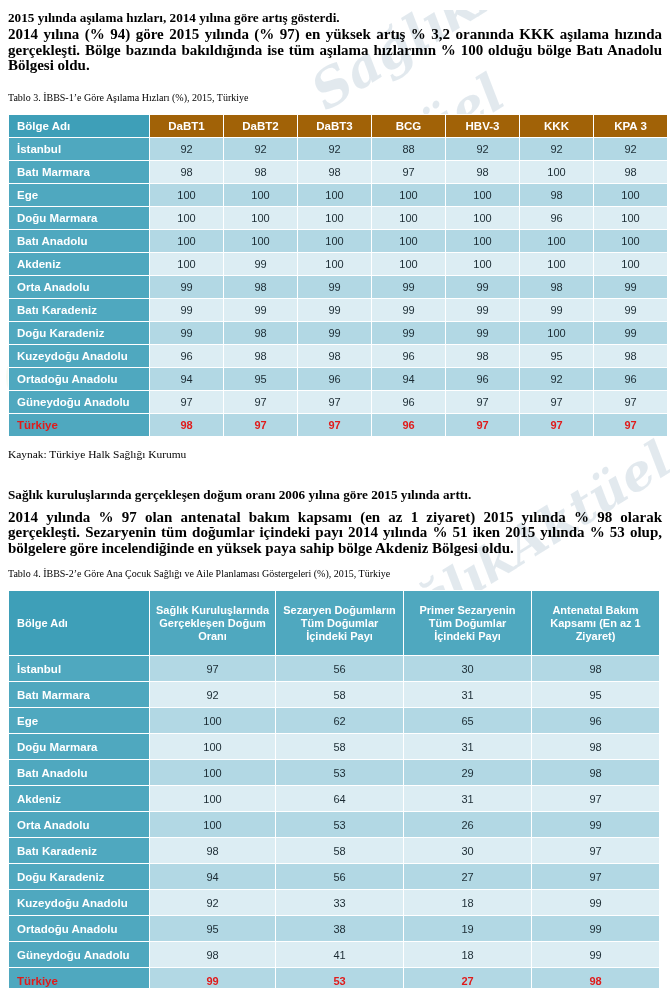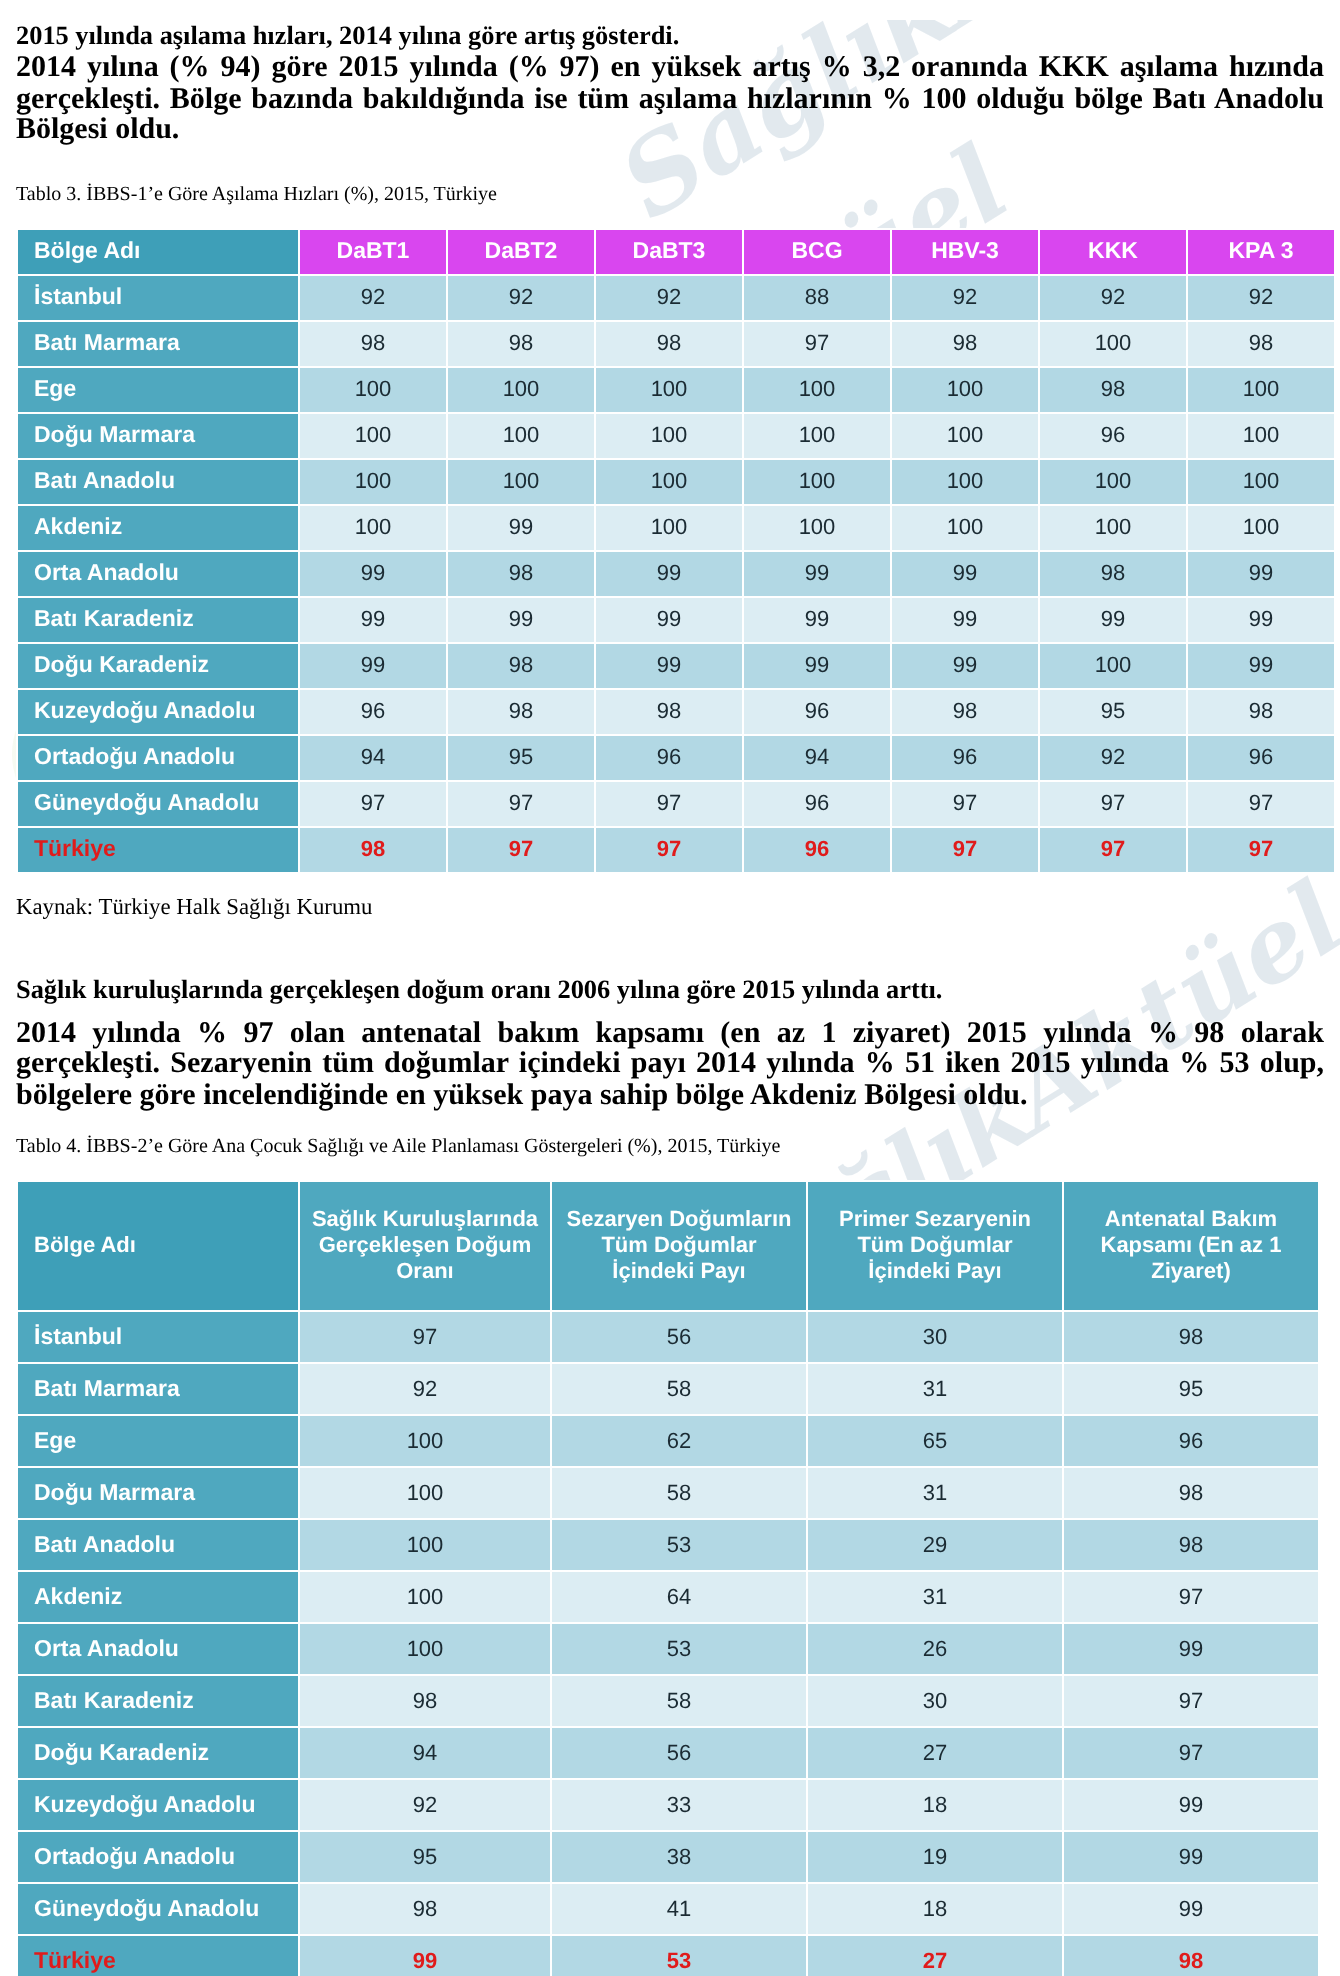--- a/index.html
+++ b/index.html
@@ -108,21 +108,21 @@
     text-align: center;
     vertical-align: middle;
     font-size: 11px;
     color: #1b2b33;
   }
 
   
   #table3 { width: 654px; }
   #table3 th, #table3 td { height: 22px; }
   #table3 .hdr {
-    background: #d946ef;
+    background: #a16207;
     color: #ffffff;
     font-weight: bold;
     font-size: 11.5px;
   }
   #table3 .hdr-first {
     background: #3e9fb8;
     text-align: left;
     padding-left: 8px;
   }
   #table3 .rowname {

